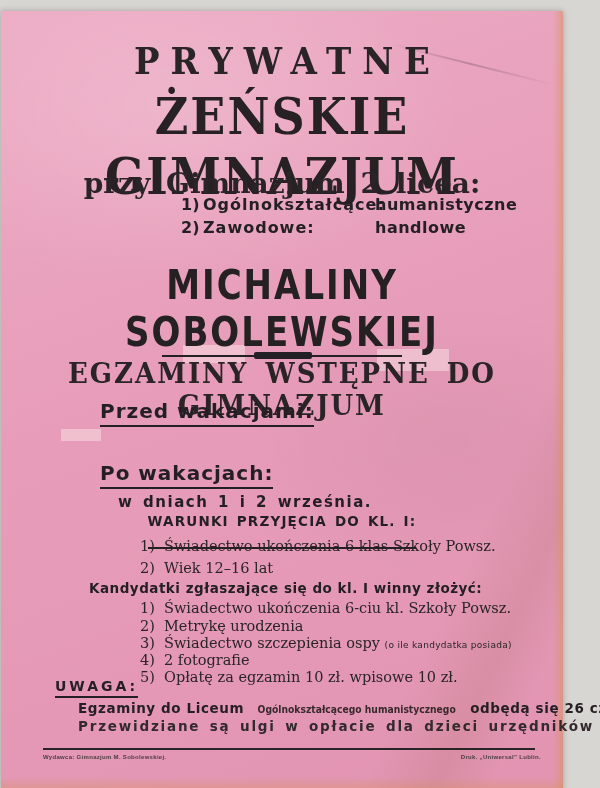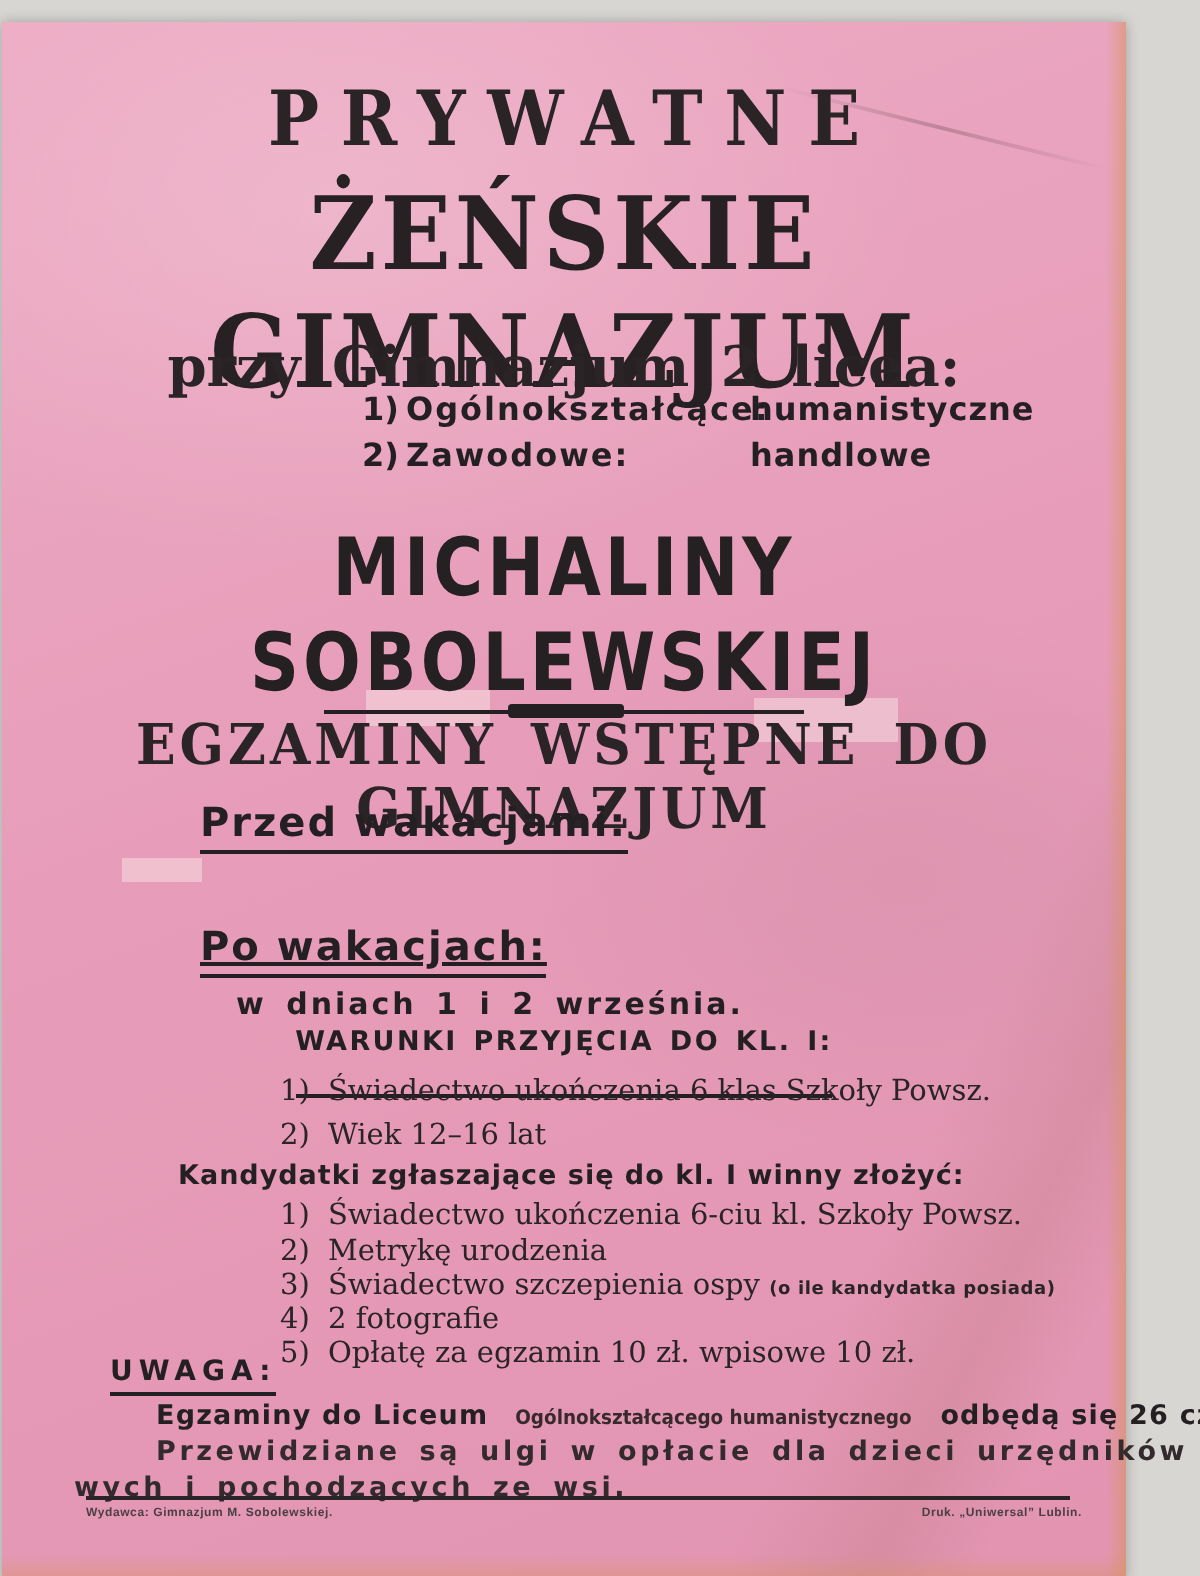--- a/index.html
+++ b/index.html
@@ -40,21 +40,21 @@
   .divider .line{position:absolute;top:3px;left:-60px;width:240px;height:2px;background:#241f22;}
   .divider .blob{position:absolute;top:0;left:32px;width:58px;height:7px;background:#241f22;border-radius:2px;}
   .exams{top:346px;font-size:26px;letter-spacing:2px;word-spacing:6px;transform:scaleY(1.08);transform-origin:top center;color:#2a2427;}
   .schedlbl{font-size:20px;letter-spacing:1px;border-bottom:2px solid #241f22;padding-bottom:2px;}
   .schedval{font-size:15px;letter-spacing:1.5px;word-spacing:3px;}
   .warunki{top:502px;font-size:13.5px;letter-spacing:1.2px;word-spacing:2px;}
   .warunki span{border-bottom:2px solid #241f22;padding-bottom:18px;}
   .liA{font-family:"DejaVu Serif",serif;font-size:14.5px;color:#2a2427;}
   .liA .num{position:absolute;left:139px;}
   .liA .txt{position:absolute;left:163px;white-space:nowrap;width:380px;}
-  .note{font-family:"DejaVu Sans",sans-serif;font-weight:bold;font-size:9px;letter-spacing:.3px;}
+  .note{font-family:"DejaVu Sans",sans-serif;font-weight:normal;font-size:9px;letter-spacing:.3px;}
   .kand{left:88px;top:569px;font-size:13.5px;letter-spacing:.5px;}
   .uwaga{left:54px;top:667px;font-size:14px;letter-spacing:3px;}
   .uwaga span{border-bottom:2px solid #241f22;padding-bottom:2px;}
   .not1{left:77px;top:689px;font-size:13.5px;letter-spacing:.6px;white-space:nowrap;}
   .not1 .small{font-size:10px;letter-spacing:0;transform:scaleX(.92);display:inline-block;color:#38292c;}
   .not2{font-size:13.5px;letter-spacing:1.8px;word-spacing:3px;color:#322a2d;white-space:nowrap;}
   .footrule{left:42px;top:737px;width:492px;height:2px;background:#2a2427;}
   .foot{top:743px;font-size:6px;font-weight:bold;color:#4a3f42;letter-spacing:.3px;}
   .patch{position:absolute;background:rgba(255,250,245,.38);pointer-events:none;}
 </style>
@@ -87,21 +87,21 @@
 
 
     <div class="abs divider">
       <div class="line"></div>
       <div class="blob"></div>
     </div>
 
     <div class="abs center serifb exams">EGZAMINY WSTĘPNE DO GIMNAZJUM</div>
 
     <div class="abs sansb schedlbl" style="left:99px;top:388px;">Przed wakacjami:</div>
-    <div class="abs sansb schedlbl" style="left:99px;top:450px;text-decoration:underline;">Po wakacjach:</div>
+    <div class="abs sansb schedlbl" style="left:99px;top:450px;">Po wakacjach:</div>
     <div class="abs sansb schedval" style="left:117px;top:482px;">w dniach 1 i 2 września.</div>
 
     <div class="abs center sansb warunki">
       <span>WARUNKI PRZYJĘCIA DO KL. I:</span>
     </div>
 
     <div class="abs liA" style="top:527px;">
       <span class="num">1)</span>
       <span class="txt">Świadectwo ukończenia 6 klas Szkoły Powsz.</span>
     </div>
@@ -136,19 +136,18 @@
     <div class="abs sansb uwaga">
       <span>UWAGA:</span>
     </div>
 
     <div class="abs sansb not1">
       <span>Egzaminy do Liceum</span>
       <span class="small">Ogólnokształcącego humanistycznego</span>
       <span>odbędą się 26 czerwca o godz. 8 r.</span>
     </div>
     <div class="abs sansb not2" style="left:77px;top:707px;">Przewidziane są ulgi w opłacie dla dzieci urzędników państwo-</div>
-    <div class="abs sansb not2" style="left:36px;top:725px;">wych i pochodzących ze wsi.</div>
 
     <div class="abs footrule"></div>
     <div class="abs foot" style="left:42px;">Wydawca: Gimnazjum M. Sobolewskiej.</div>
     <div class="abs foot" style="right:22px;">Druk. „Uniwersal” Lublin.</div>
   </div>
 </div>
 
 </body></html>

